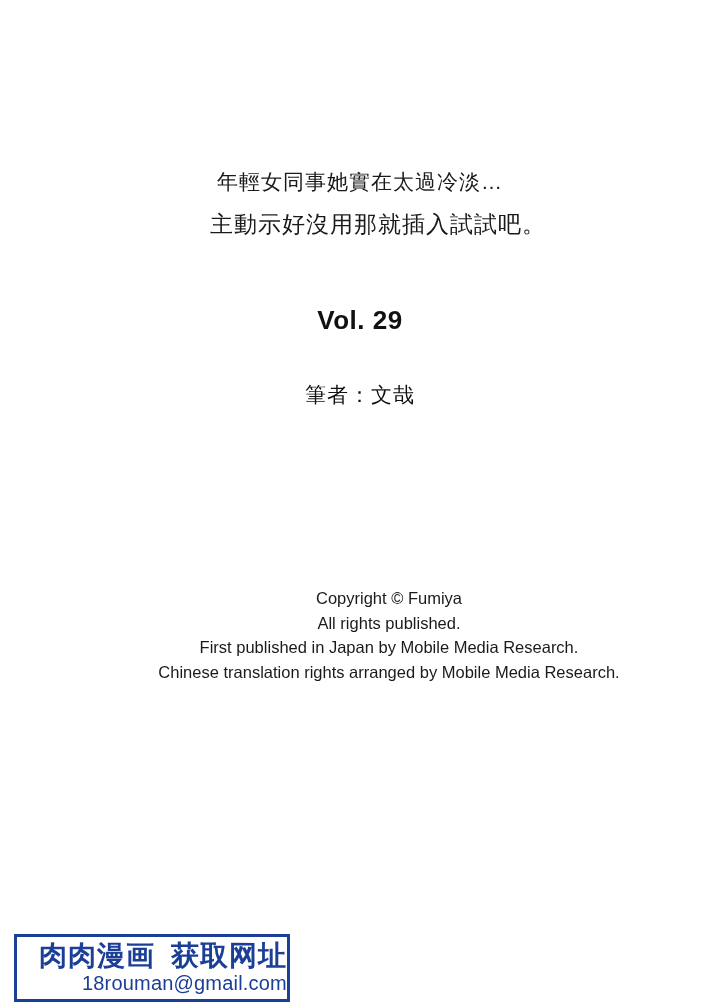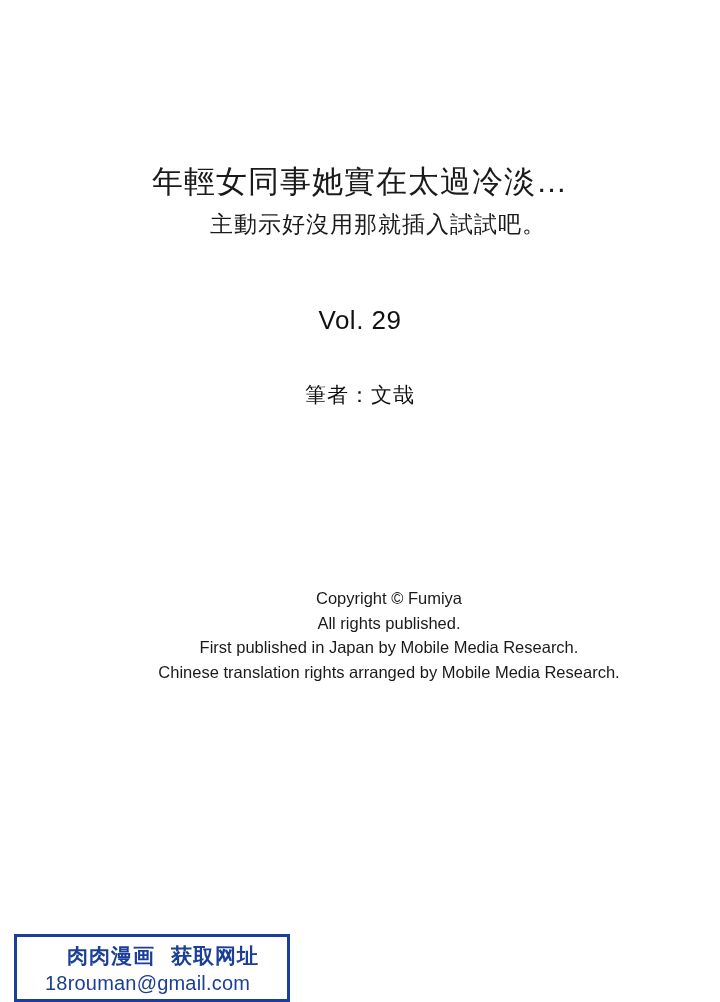--- a/index.html
+++ b/index.html
@@ -24,21 +24,21 @@
 
   
   .title-block {
     position: absolute;
     top: 163px;
     left: 0;
     width: 720px;
     text-align: center;
   }
   .title-line-1 {
-    font-size: 31px;
+    font-size: 21px;
     line-height: 38px;
     letter-spacing: 1px;
     color: #1a1a1a;
     font-weight: 400;
   }
   .title-line-2 {
     font-size: 23px;
     line-height: 34px;
     letter-spacing: 1px;
     color: #1a1a1a;
@@ -47,21 +47,21 @@
     margin-left: 36px;
   }
 
   .volume {
     position: absolute;
     top: 305px;
     left: 0;
     width: 720px;
     text-align: center;
     font-size: 26px;
-    font-weight: 400;
+    font-weight: 700;
     letter-spacing: 0.5px;
     color: #111;
   }
 
   .author {
     position: absolute;
     top: 381px;
     left: 0;
     width: 720px;
     text-align: center;
@@ -94,33 +94,33 @@
     bottom: 0;
     width: 276px;
     height: 68px;
     border: 3px solid #1b3e96;
     box-sizing: border-box;
     background: #ffffff;
     padding-top: 5px;
   }
   .wm-line-1 {
     text-align: center;
-    font-size: 21px;
+    font-size: 28px;
     font-weight: 700;
     color: #1b3e96;
     letter-spacing: 1px;
     line-height: 28px;
     margin-left: 22px;
   }
   .wm-line-1 .wm-gap {
     display: inline-block;
     width: 16px;
   }
   .wm-line-2 {
-    text-align: left;
+    text-align: right;
     font-size: 20px;
     color: #1b3e96;
     line-height: 27px;
     letter-spacing: 0.2px;
     padding-left: 28px;
   }
 </style>
 </head>
 <body>
 

